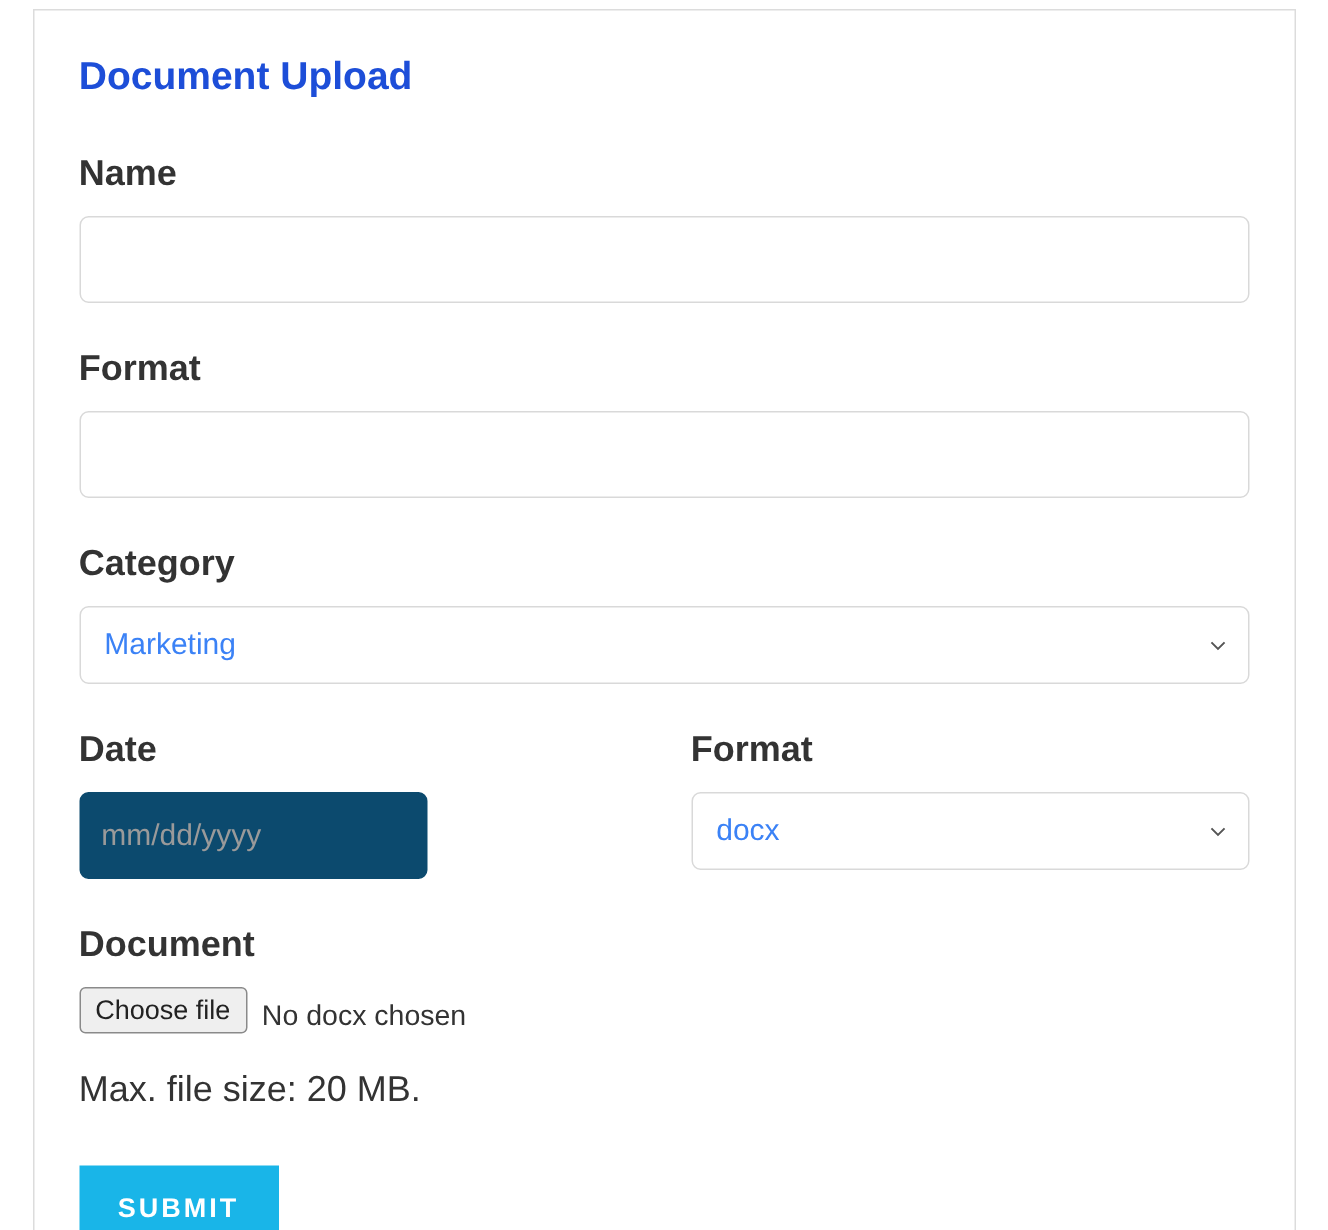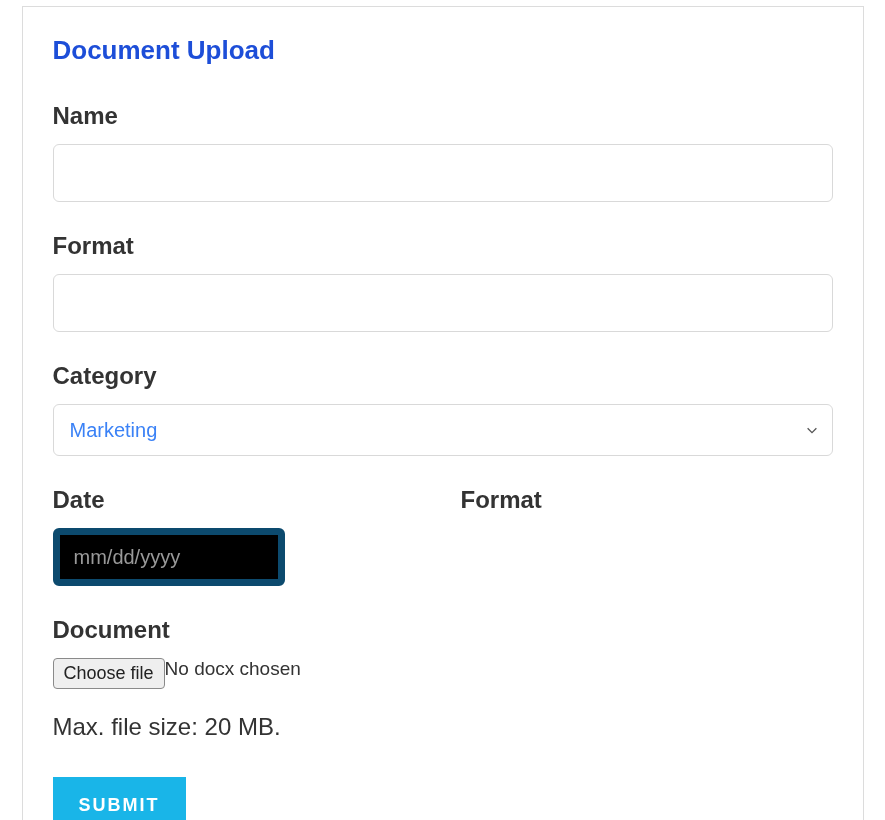--- a/index.html
+++ b/index.html
@@ -101,33 +101,34 @@
       width: 50%;
       padding-right: 12px;
     }
     .col-right {
       width: 50%;
       padding-left: 12px;
     }
     .date-input {
       width: 232px;
       height: 58px;
-      border: 7px solid #0c4a6e;
+      border: 1px solid #0c4a6e;
       border-radius: 6px;
       padding: 0 14px;
       font-size: 20px;
       color: #9a9a9a;
-      background: #000000;
+      background: #0c4a6e;
       outline: none;
       display: flex;
       align-items: center;
     }
     .file-row {
       display: flex;
-      align-items: flex-start;
+      align-items: flex-end;
+      gap: 10px;
     }
     .choose-file-btn {
       border: 1px solid #8a8a8a;
       background: #efefef;
       border-radius: 4px;
       padding: 4px 10px;
       font-size: 18px;
       color: #222;
       cursor: default;
     }
@@ -188,20 +189,30 @@
 
   <div class="row form-group">
     <div class="col-left">
       <label class="form-label">Date</label>
       <div class="date-input">
         <span>mm/dd/yyyy</span>
       </div>
     </div>
     <div class="col-right">
       <label class="form-label">Format</label>
+      <div class="select-wrapper">
+        <select class="form-select">
+          <option>docx</option>
+        </select>
+        <span class="chevron-icon">
+          <svg viewBox="0 0 16 16">
+              <polyline points="3,6 8,11 13,6"></polyline>
+            </svg>
+        </span>
+      </div>
     </div>
   </div>
 
   <div class="document-group">
     <label class="form-label">Document</label>
     <div class="file-row">
       <button type="button" class="choose-file-btn">Choose file</button>
       <span class="file-status">No docx chosen</span>
     </div>
     <div class="hint-text">Max. file size: 20 MB.</div>

